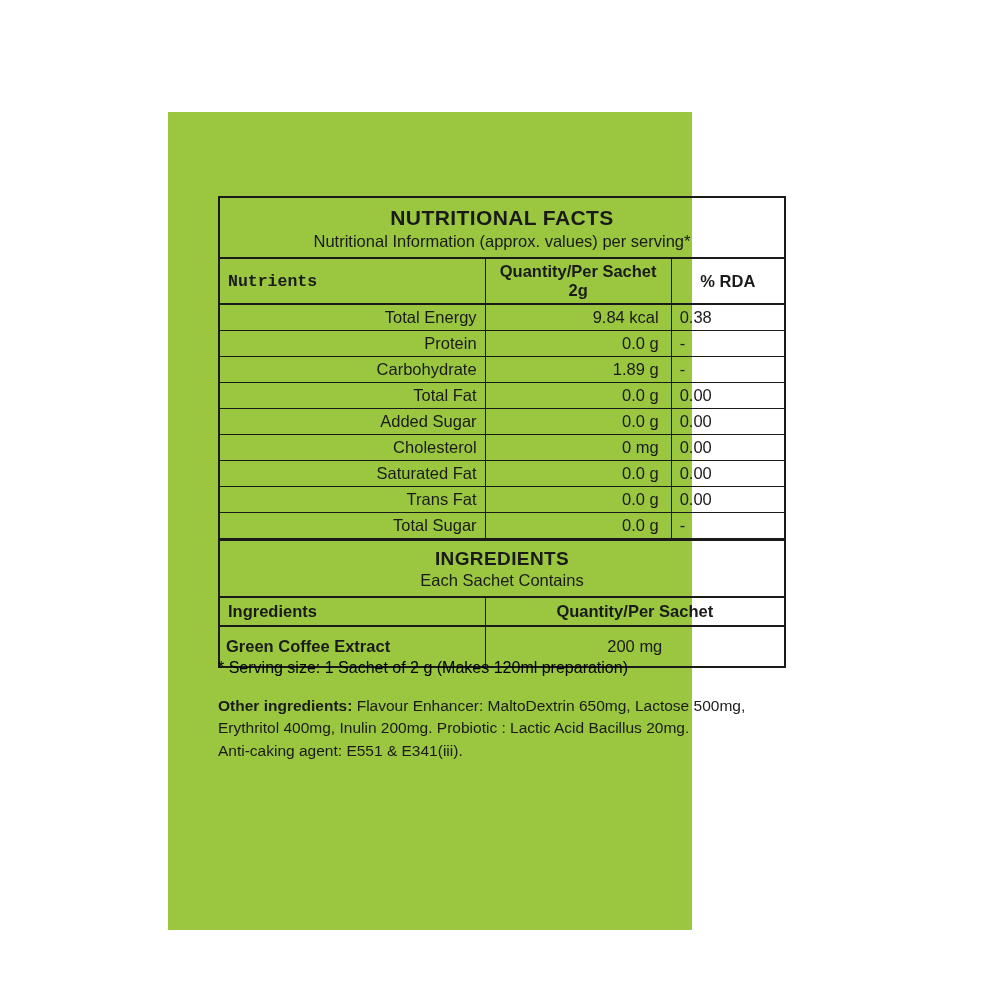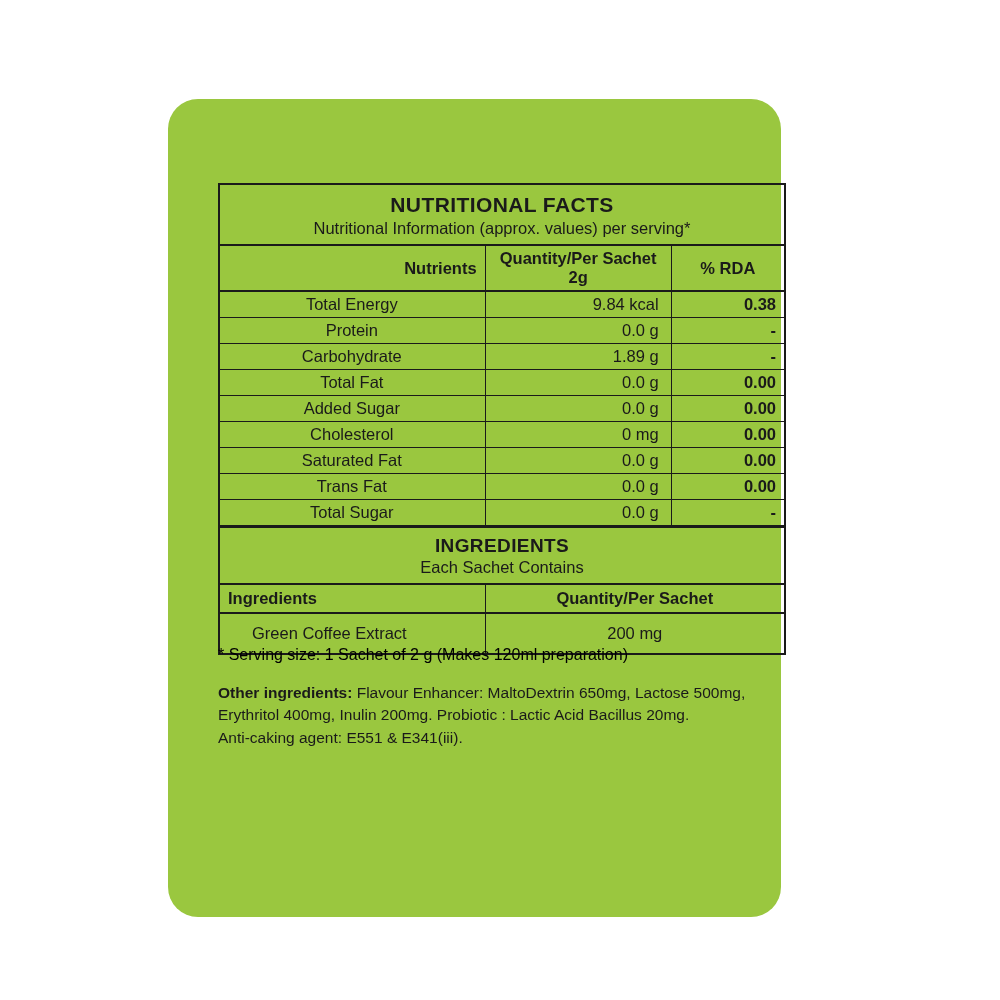--- a/index.html
+++ b/index.html
@@ -7,25 +7,24 @@
     padding: 0;
     width: 1000px;
     height: 1000px;
     background: #ffffff;
     font-family: "Liberation Sans", sans-serif;
   }
 
   #label-panel {
     position: absolute;
     left: 168px;
-    top: 99px;
-    width: 613px;
+    top: 112px;
+    width: 524px;
     height: 818px;
     background: #9ac73f;
-    border-radius: 30px;
   }
 
   #facts-box {
     position: absolute;
     left: 50px;
     top: 84px;
     width: 568px;
     border: 2px solid #1a1a1a;
     box-sizing: border-box;
   }
@@ -64,43 +63,43 @@
   }
 
   table.facts thead th {
     font-weight: bold;
     border-top: 2px solid #1a1a1a;
     border-bottom: 2px solid #1a1a1a;
   }
 
   table.facts thead th:first-child {
     border-left: none;
+    text-align: left;
+    font-family: Liberation Mono, monospace;
+  }
+  table.facts thead th:last-child {
+    border-right: none;
+    text-align: center;
+  }
+  table.facts thead th.mid {
+    text-align: center;
+  }
+
+  table.facts tbody td.name {
+    border-left: none;
     text-align: right;
-  }
-  table.facts thead th:last-child {
-    border-right: none;
-    text-align: center;
-  }
-  table.facts thead th.mid {
-    text-align: center;
-  }
-
-  table.facts tbody td.name {
-    border-left: none;
-    text-align: center;
     padding-left: 7px;
   }
   table.facts tbody td.qty {
     text-align: right;
     padding-right: 12px;
   }
   table.facts tbody td.rda {
     border-right: none;
-    text-align: right;
-    font-weight: bold;
+    text-align: left;
   }
 
   .ing-header {
     border-top: 2px solid #1a1a1a;
     text-align: center;
     padding: 7px 0 6px 0;
   }
   .ing-title {
     font-size: 19px;
     font-weight: bold;
@@ -136,22 +135,23 @@
     text-align: left;
   }
   table.ing thead th:last-child {
     border-right: none;
     text-align: center;
   }
   table.ing tbody td.iname {
     border-left: none;
     border-bottom: none;
     text-align: left;
-    padding-left: 32px;
+    padding-left: 6px;
     height: 40px;
+    font-weight: bold;
   }
   table.ing tbody td.iqty {
     border-right: none;
     border-bottom: none;
     text-align: center;
     height: 40px;
   }
 
   .footnotes {
     position: absolute;

